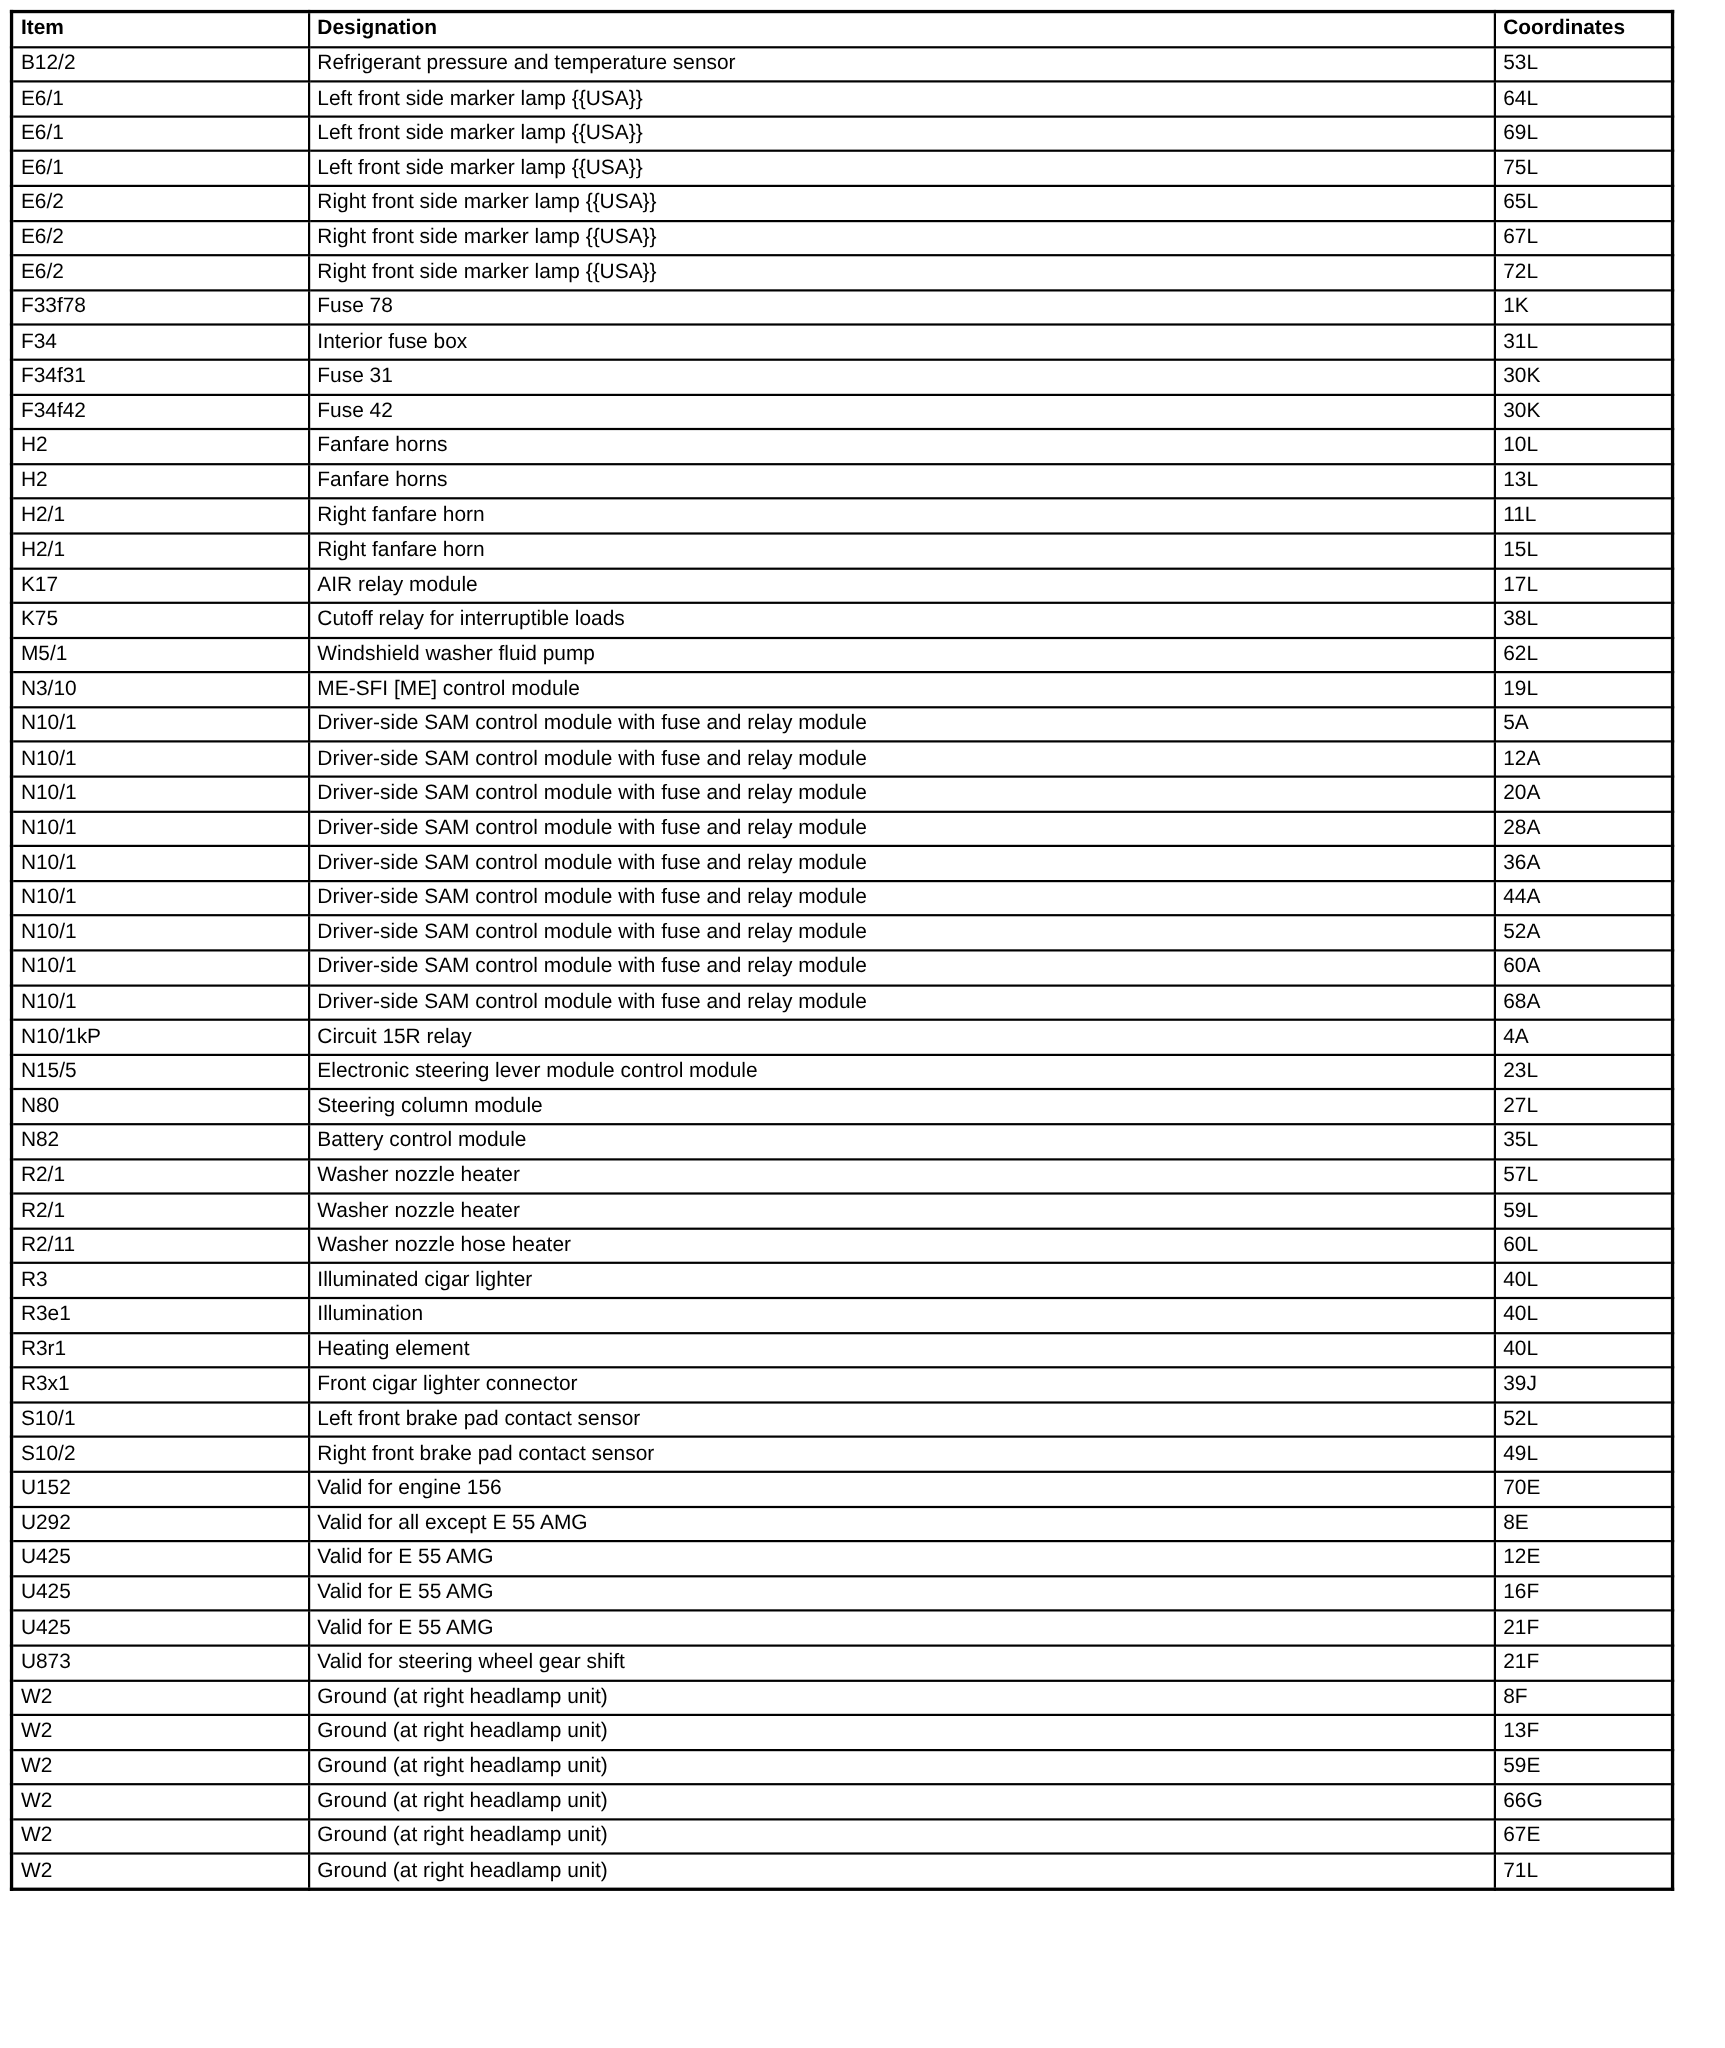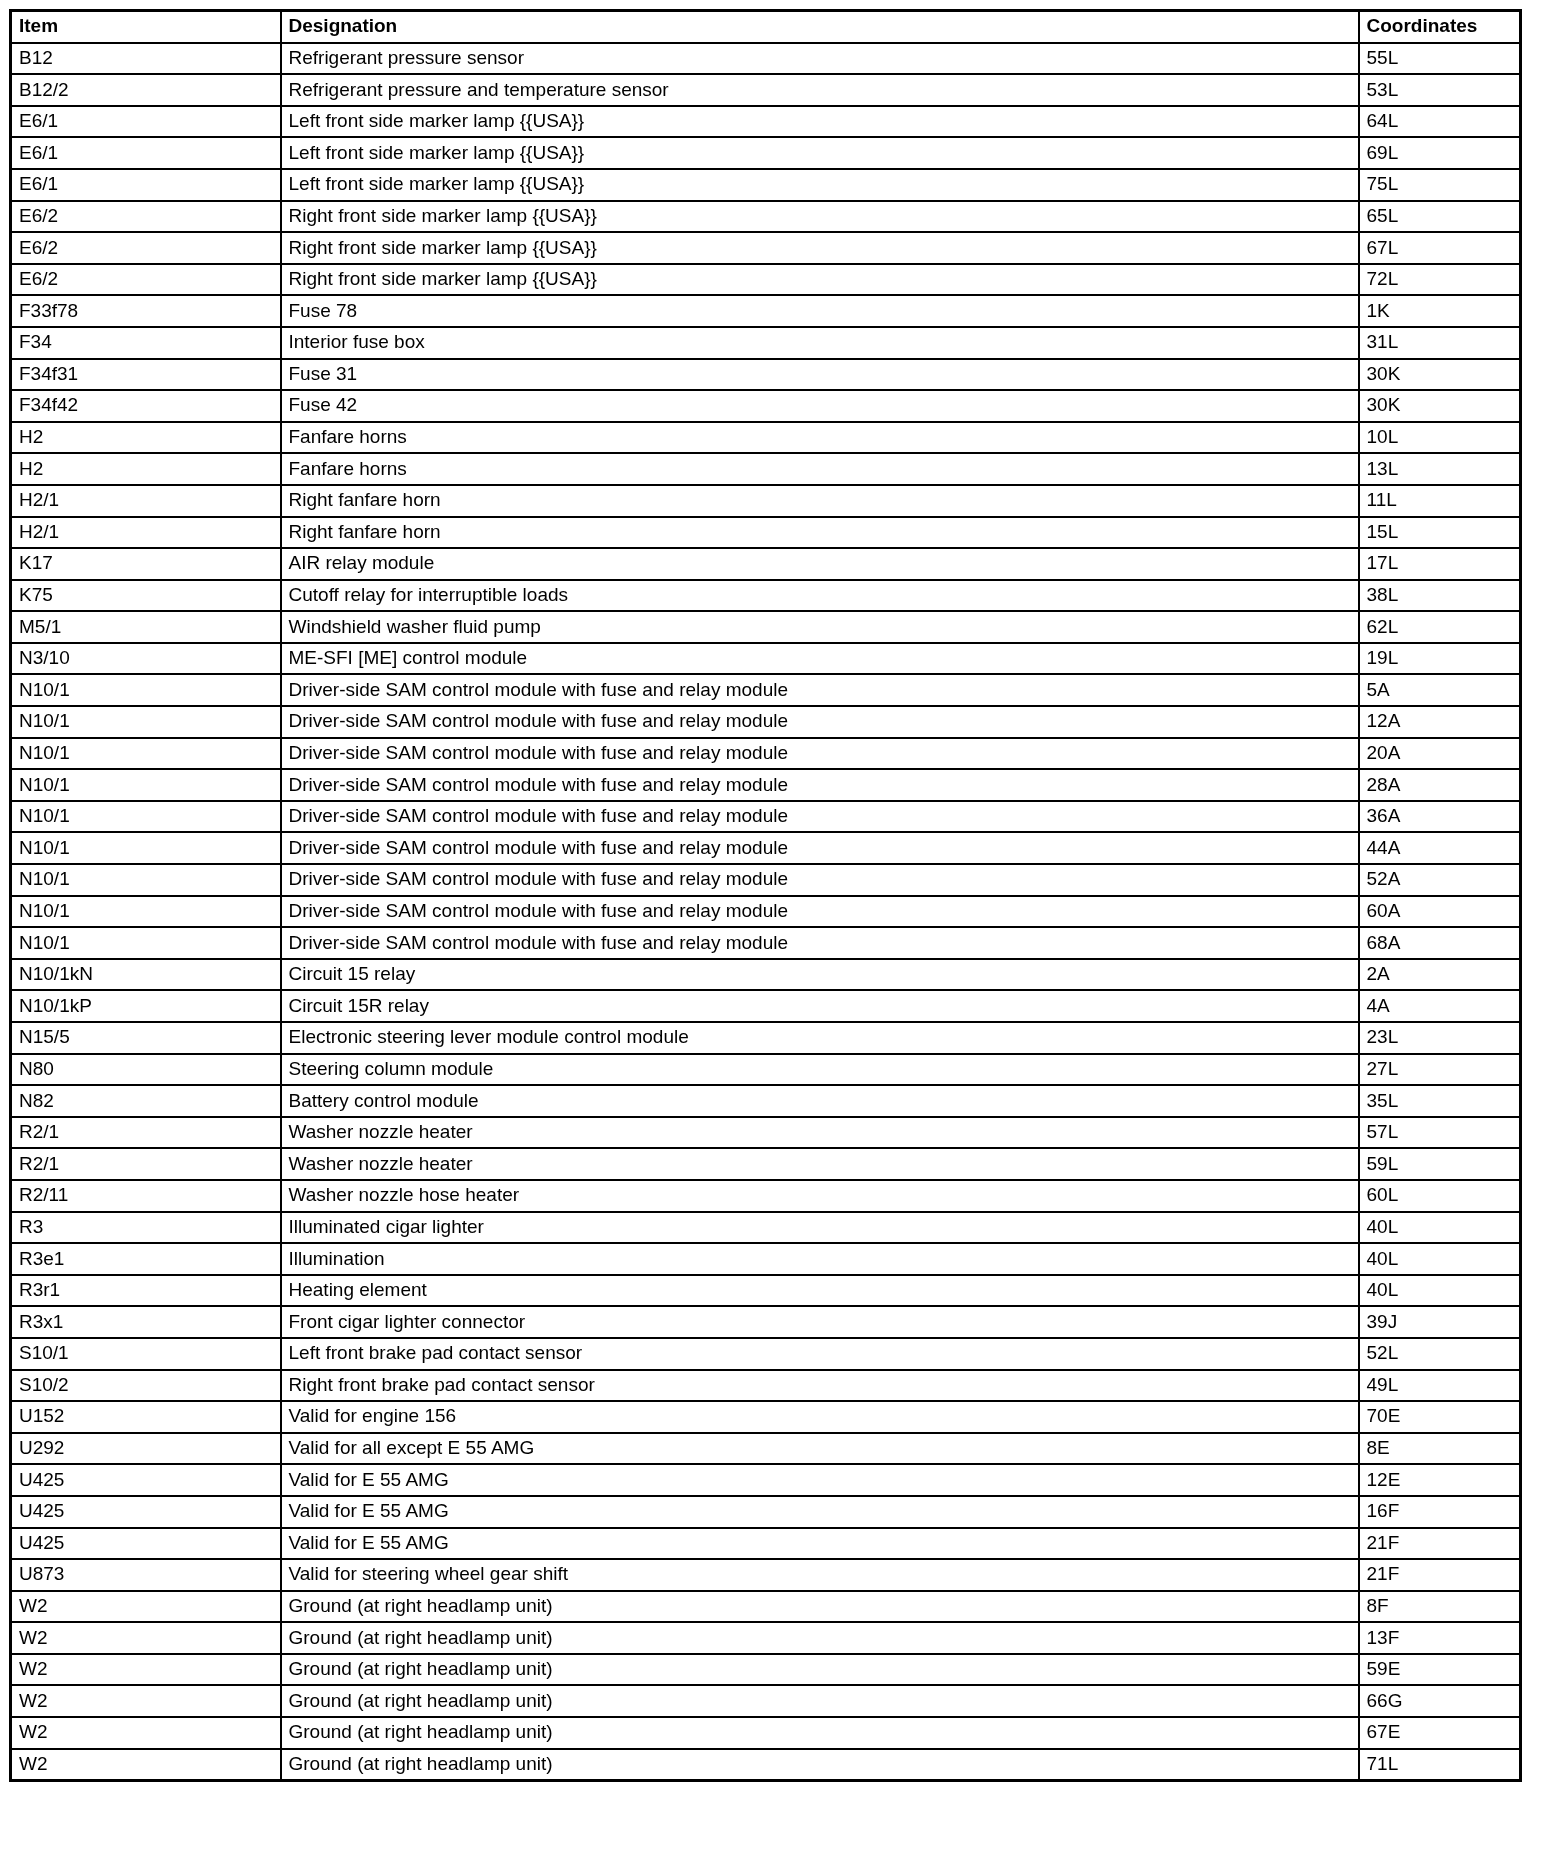--- a/index.html
+++ b/index.html
@@ -56,25 +56,20 @@
     </colgroup>
     <thead>
       <tr>
         <th>Item</th>
         <th>Designation</th>
         <th>Coordinates</th>
       </tr>
     </thead>
     <tbody>
         <tr>
-          <td>B12</td>
-          <td>Refrigerant pressure sensor</td>
-          <td>55L</td>
-        </tr>
-        <tr>
           <td>B12/2</td>
           <td>Refrigerant pressure and temperature sensor</td>
           <td>53L</td>
         </tr>
         <tr>
           <td>E6/1</td>
           <td>Left front side marker lamp {{USA}}</td>
           <td>64L</td>
         </tr>
         <tr>
@@ -199,25 +194,20 @@
         </tr>
         <tr>
           <td>N10/1</td>
           <td>Driver-side SAM control module with fuse and relay module</td>
           <td>60A</td>
         </tr>
         <tr>
           <td>N10/1</td>
           <td>Driver-side SAM control module with fuse and relay module</td>
           <td>68A</td>
-        </tr>
-        <tr>
-          <td>N10/1kN</td>
-          <td>Circuit 15 relay</td>
-          <td>2A</td>
         </tr>
         <tr>
           <td>N10/1kP</td>
           <td>Circuit 15R relay</td>
           <td>4A</td>
         </tr>
         <tr>
           <td>N15/5</td>
           <td>Electronic steering lever module control module</td>
           <td>23L</td>

